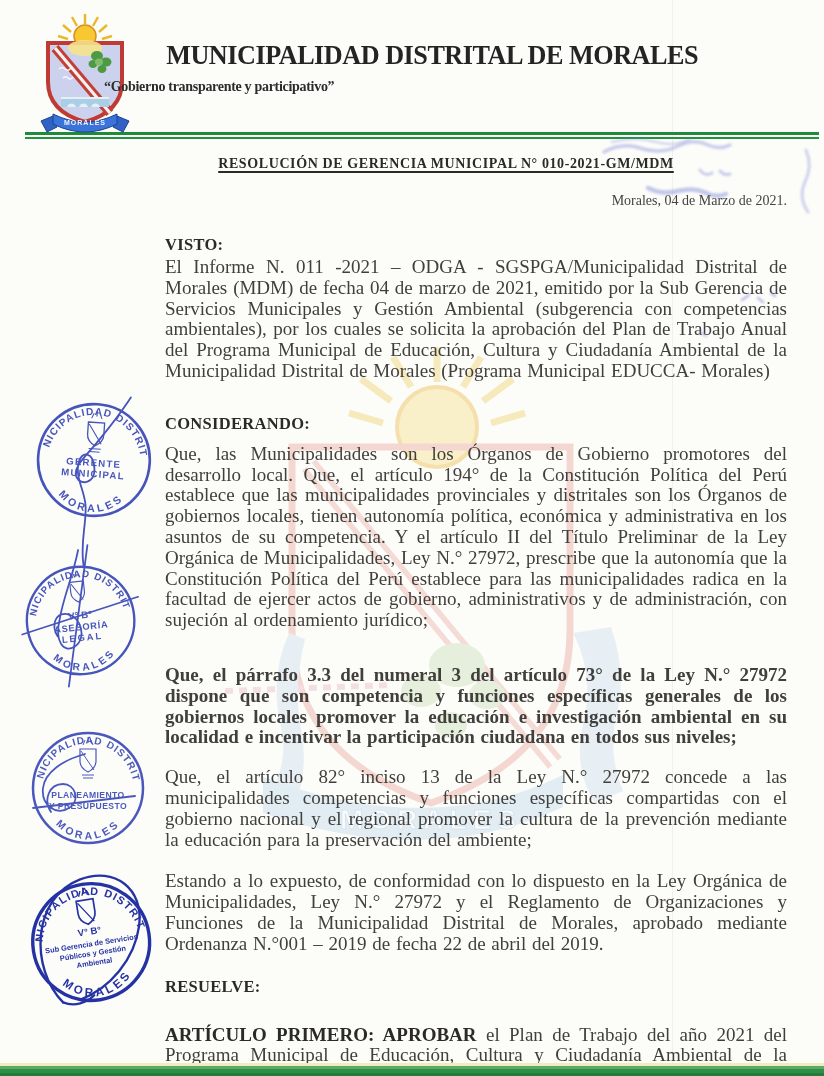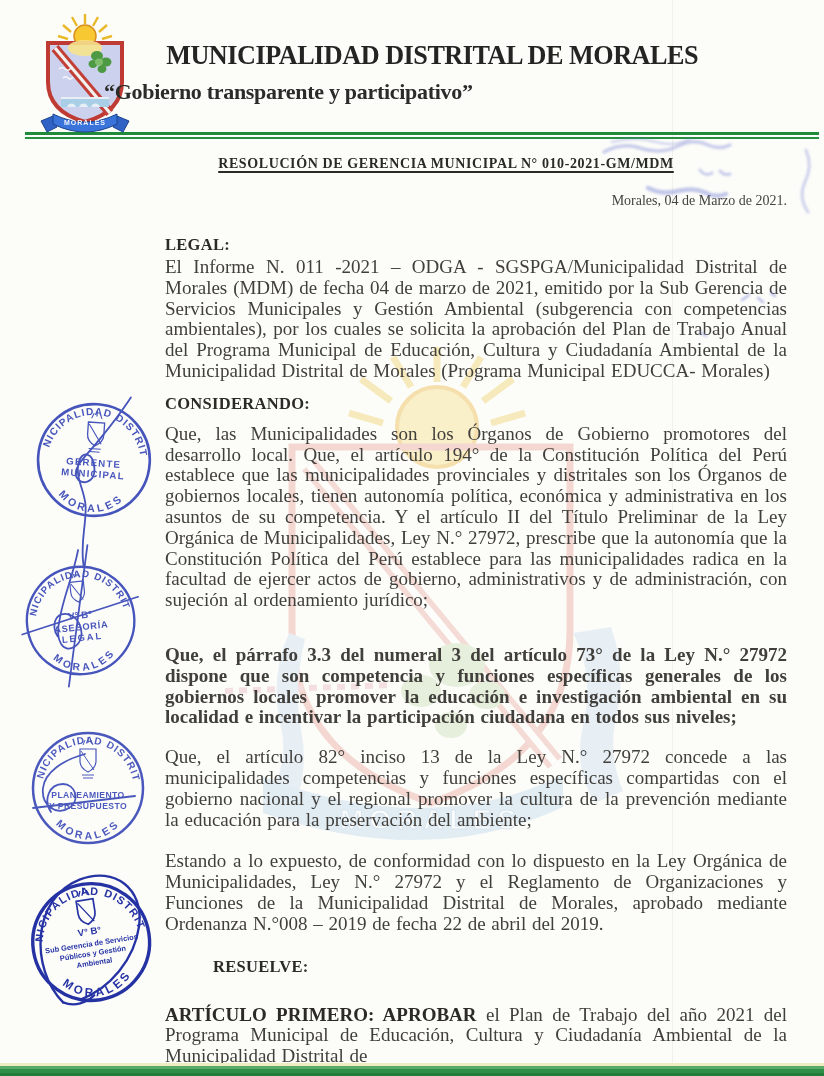--- a/index.html
+++ b/index.html
@@ -2,38 +2,38 @@
 <html><head>
 <meta charset="utf-8">
 <style>
   html,body{margin:0;padding:0;background:#e9e9e7;}
   .page{position:relative;width:824px;height:1076px;background:#fcfcf9;overflow:hidden;
         font-family:"Liberation Serif", serif;color:#3f3e3b;}
   
   .logo{position:absolute;left:33px;top:12px;width:104px;height:124px;z-index:2;}
   .hdr{position:absolute;left:156px;top:40px;width:680px;text-align:left;z-index:2;}
   .hdr-title{font-weight:bold;font-size:27px;letter-spacing:-.5px;color:#242522;transform:scaleX(.97);}
-  .hdr-sub{margin-top:8px;font-weight:bold;font-size:22px;letter-spacing:-.3px;color:#2b2c29;
+  .hdr-sub{margin-top:8px;font-weight:bold;font-size:14px;letter-spacing:-.3px;color:#2b2c29;
            transform:translateX(-52px);}
   .rule{position:absolute;left:25px;right:5px;top:132px;height:2px;
         border-top:3px solid #1f8a39;border-bottom:2px solid #259040;z-index:1;}
   
   .wm{position:absolute;left:225px;top:335px;width:450px;height:545px;opacity:.5;z-index:0;pointer-events:none;}
   
   .ink{position:absolute;left:0;top:0;z-index:3;pointer-events:none;}
   
   .content{position:absolute;left:165px;top:150px;width:622px;z-index:1;}
   .doc-title{margin-top:6px;text-align:center;margin-right:60px;font-weight:bold;font-size:14px;
              letter-spacing:.6px;color:#2a2a27;text-decoration:underline;text-underline-offset:3px;
              text-decoration-thickness:2px;}
   .date-line{margin-top:21px;text-align:right;font-size:14px;color:#44433f;}
   .sec-heading{font-weight:bold;font-size:16.5px;letter-spacing:.3px;color:#2b2a27;}
   .h-visto{margin-top:26px;}
-  .h-considerando{margin-top:12px;}
-  .h-resuelve{margin-top:22px;margin-left:48px;}
+  .h-considerando{margin-top:32px;}
+  .h-resuelve{margin-top:22px;}
   .content p{margin:0;font-size:19px;line-height:20.8px;text-align:justify;word-spacing:1px;color:#413f3b;}
   p.p-visto{margin-top:2px;}
   p.p-c1{margin-top:10px;}
   p.p-c2{margin-top:34px;font-weight:bold;}
   p.p-c3{margin-top:19px;}
   p.p-c4{margin-top:21px;}
   p.p-art{margin-top:28px;}
   p.p-art b{color:#2b2a27;}
   
   .stamp{position:absolute;z-index:2;}
@@ -133,28 +133,28 @@
       <path d="M806,150 q7,16 -1,32 q-7,15 3,30" stroke-width="3" opacity=".35"></path>
       <path d="M742,300 l7,-5 m9,3 l5,4 m8,-9 l4,3" stroke-width="2.5" opacity=".5"></path>
       <path d="M700,332 l6,4" stroke-width="2.5" opacity=".4"></path>
     </g>
   </svg>
 
   <main class="content">
     <div class="doc-title">RESOLUCIÓN DE GERENCIA MUNICIPAL N° 010-2021-GM/MDM</div>
     <div class="date-line">Morales, 04 de Marzo de 2021.</div>
 
-    <div class="sec-heading h-visto">LEGAL:</div>
+    <div class="sec-heading h-visto">VISTO:</div>
     <p class="p-visto">El Informe N. 011 -2021 – ODGA - SGSPGA/Municipalidad Distrital de Morales (MDM) de fecha 04 de marzo de 2021, emitido por la Sub Gerencia de Servicios Municipales y Gestión Ambiental (subgerencia con competencias ambientales), por los cuales se solicita la aprobación del Plan de Trabajo Anual del Programa Municipal de Educación, Cultura y Ciudadanía Ambiental de la Municipalidad Distrital de Morales (Programa Municipal EDUCCA- Morales)</p>
 
     <div class="sec-heading h-considerando">CONSIDERANDO:</div>
     <p class="p-c1">Que, las Municipalidades son los Órganos de Gobierno promotores del desarrollo local. Que, el artículo 194° de la Constitución Política del Perú establece que las municipalidades provinciales y distritales son los Órganos de gobiernos locales, tienen autonomía política, económica y administrativa en los asuntos de su competencia. Y el artículo II del Título Preliminar de la Ley Orgánica de Municipalidades, Ley N.° 27972, prescribe que la autonomía que la Constitución Política del Perú establece para las municipalidades radica en la facultad de ejercer actos de gobierno, administrativos y de administración, con sujeción al ordenamiento jurídico;</p>
     <p class="p-c2">Que, el párrafo 3.3 del numeral 3 del artículo 73° de la Ley N.° 27972 dispone que son competencia y funciones específicas generales de los gobiernos locales promover la educación e investigación ambiental en su localidad e incentivar la participación ciudadana en todos sus niveles;</p>
     <p class="p-c3">Que, el artículo 82° inciso 13 de la Ley N.° 27972 concede a las municipalidades competencias y funciones específicas compartidas con el gobierno nacional y el regional promover la cultura de la prevención mediante la educación para la preservación del ambiente;</p>
-    <p class="p-c4">Estando a lo expuesto, de conformidad con lo dispuesto en la Ley Orgánica de Municipalidades, Ley N.° 27972 y el Reglamento de Organizaciones y Funciones de la Municipalidad Distrital de Morales, aprobado mediante Ordenanza N.°008 – 2019 de fecha 22 de abril del 2019.</p>
+    <p class="p-c4">Estando a lo expuesto, de conformidad con lo dispuesto en la Ley Orgánica de Municipalidades, Ley N.° 27972 y el Reglamento de Organizaciones y Funciones de la Municipalidad Distrital de Morales, aprobado mediante Ordenanza N.°001 – 2019 de fecha 22 de abril del 2019.</p>
 
     <div class="sec-heading h-resuelve">RESUELVE:</div>
     <p class="p-art"><b>ARTÍCULO PRIMERO: APROBAR</b><span> el Plan de Trabajo del año 2021 del Programa Municipal de Educación, Cultura y Ciudadanía Ambiental de la Municipalidad Distrital de</span></p>
   </main>
 
   <div class="stamp s1">
     <svg viewBox="0 0 130 130" width="132" height="132">
       <defs>
         <path id="s1t" d="M20,58 A46,46 0 0 1 110,58"></path>
         <path id="s1b" d="M25,88 A42,42 0 0 0 105,88"></path>

